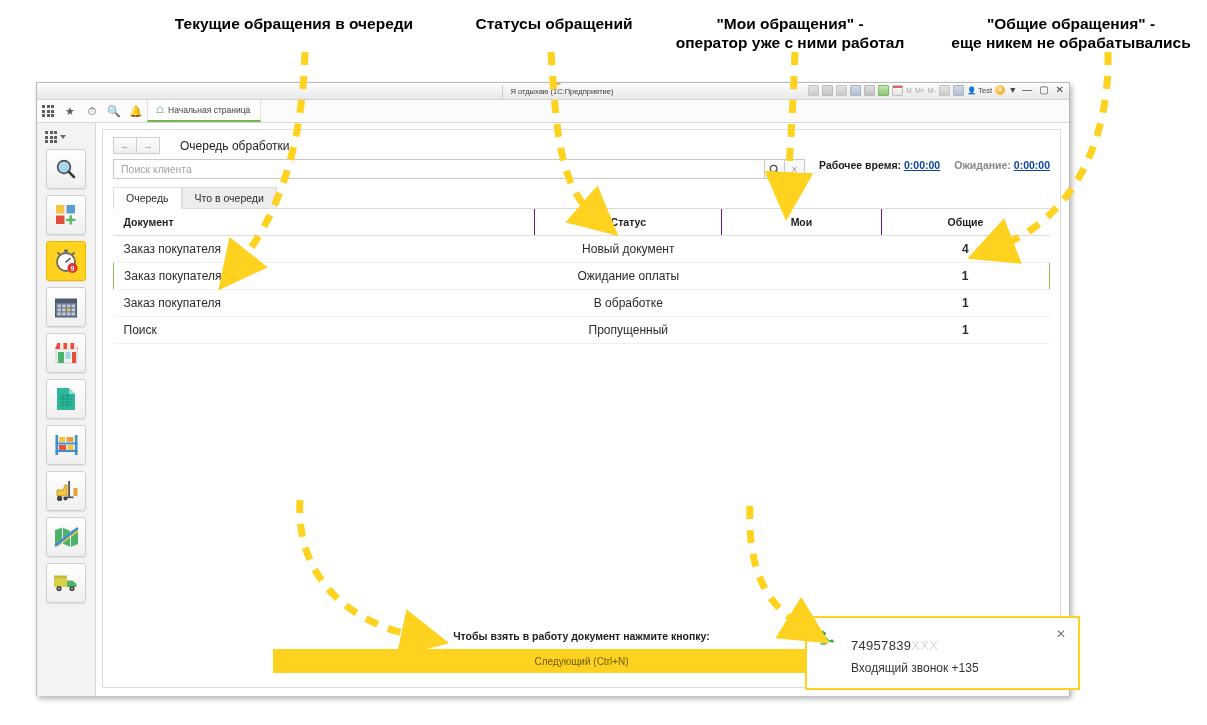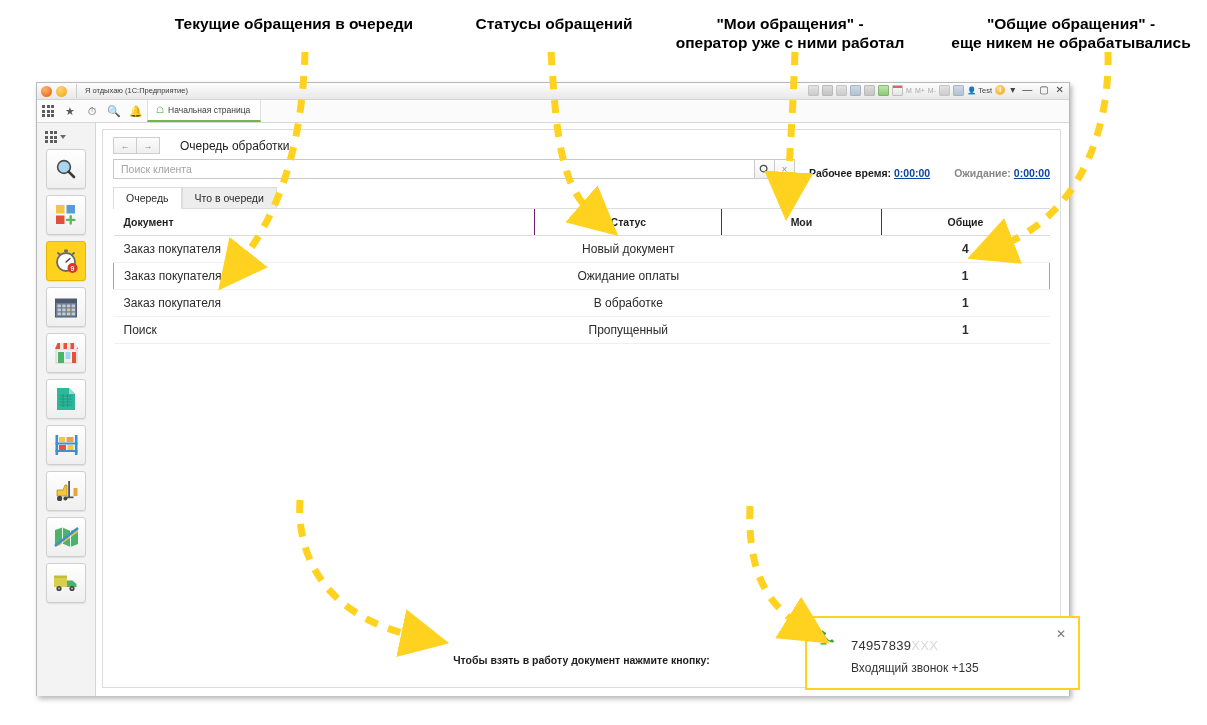--- a/index.html
+++ b/index.html
@@ -19,21 +19,21 @@
     position:absolute;left:36px;top:82px;width:1034px;height:614px;
     background:#f2f2f2;border:1px solid #b9b9b9;
     box-shadow:2px 3px 5px rgba(0,0,0,.28);
     box-sizing:border-box;
   }
   
   #titlebar{
     height:16px;
     background:linear-gradient(#fdfdfd,#e8e8e8);
     border-bottom:1px solid #d4d4d4;
-    display:flex;align-items:center;position:relative;
+    display:flex;align-items:center;position:relative;flex-direction:column;
   }
   .tb-round{
     width:11px;height:11px;border-radius:50%;margin-left:4px;
     display:flex;align-items:center;justify-content:center;
     font-size:6px;color:#fff;
   }
   .tb-r1{background:radial-gradient(circle at 35% 30%,#ffb56b,#e8560f);}
   .tb-r2{background:radial-gradient(circle at 35% 30%,#ffd176,#f0a90c);}
   #title-text{
     font-size:7.5px;color:#3a3a3a;margin-left:9px;padding-left:8px;
@@ -103,33 +103,33 @@
   }
   #page-head{display:flex;align-items:center;padding:7px 10px 3px 10px;}
   .arrow-grp{display:flex;margin-right:20px;}
   .arr-btn{
     width:22px;height:15px;border:1px solid #cdcdcd;background:linear-gradient(#fcfcfc,#efefef);
     display:flex;align-items:center;justify-content:center;color:#8a8a8a;font-size:9px;
   }
   .arr-btn:first-child{border-right:none;}
   #page-title{font-size:12px;color:#1d1d1d;}
 
-  #search-row{display:flex;align-items:flex-end;padding:2px 10px 8px 10px;gap:0;}
+  #search-row{display:flex;align-items:flex-start;padding:2px 10px 8px 10px;gap:0;}
   #search-input{
     flex:1;height:20px;border:1px solid #c9c9c9;background:#fff;
     display:flex;align-items:center;padding:0 7px;box-sizing:border-box;
     color:#a3a3a3;font-size:10.5px;
   }
   .sr-btn{
     width:20px;height:20px;border:1px solid #c9c9c9;border-left:none;
     background:linear-gradient(#fdfdfd,#f0f0f0);
     display:flex;align-items:center;justify-content:center;
     color:#555;font-size:10px;box-sizing:border-box;
   }
-  #time-block{display:flex;align-items:center;gap:24px;margin-left:14px;font-size:10.5px;}
+  #time-block{display:flex;align-items:center;gap:14px;margin-left:14px;font-size:10.5px;}
   .tl-label{color:#1c1c1c;font-weight:bold;}
   .tl-label.dim{color:#878787;font-weight:bold;}
   .tl-val{color:#0d44a0;font-weight:bold;text-decoration:underline;}
 
   #tabs{display:flex;padding-left:10px;margin-bottom:-1px;}
   .tab{
     padding:4px 12px 5px 12px;font-size:10.5px;color:#2b2b2b;
     border:1px solid transparent;border-bottom:none;
   }
   .tab.active{background:#fff;border-color:#dcdcdc;position:relative;z-index:2;}
@@ -473,20 +473,21 @@
                 <td>Пропущенный</td>
                 <td class="cnt"></td>
                 <td class="cnt">1</td>
               </tr>
             </tbody>
           </table>
         </div>
 
         <div id="footer-area">
           <div id="footer-hint">Чтобы взять в работу документ нажмите кнопку:</div>
+          <button id="next-button">Следующий (Ctrl+N)</button>
         </div>
 
       </div>
     </div>
   </div>
 </div>
 
 <div id="call-toast">
   <div id="phone-icon">
     <svg width="18" height="18" viewBox="0 0 18 18">

